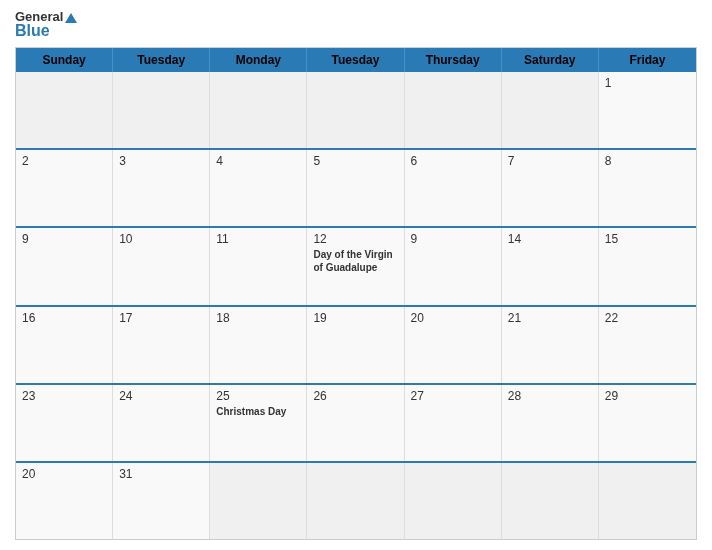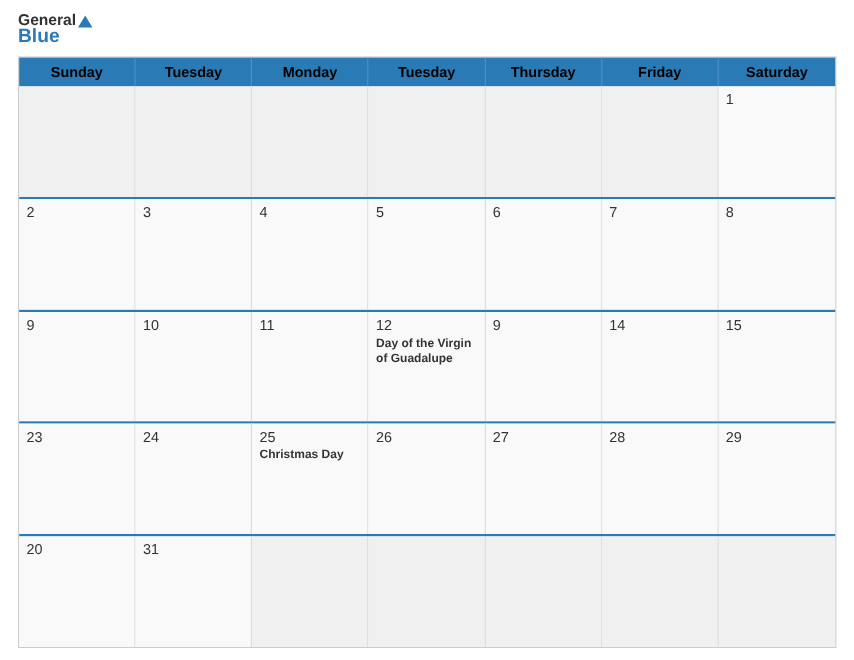--- a/index.html
+++ b/index.html
@@ -146,22 +146,22 @@
   </div>
 
   <div class="calendar">
 
     <div class="day-headers">
       <div class="day-header">Sunday</div>
       <div class="day-header">Tuesday</div>
       <div class="day-header">Monday</div>
       <div class="day-header">Tuesday</div>
       <div class="day-header">Thursday</div>
+      <div class="day-header">Saturday</div>
       <div class="day-header">Friday</div>
-      <div class="day-header">Saturday</div>
     </div>
 
     <div class="weeks" id="weeks-container">
     <div class="week">
           <div class="day-cell empty"></div>
           <div class="day-cell empty"></div>
           <div class="day-cell empty"></div>
           <div class="day-cell empty"></div>
           <div class="day-cell empty"></div>
           <div class="day-cell empty"></div>
@@ -207,20 +207,43 @@
             <div class="event-text">Day of the Virgin of Guadalupe</div>
           </div>
           <div class="day-cell">
             <span class="day-number">9</span>
           </div>
           <div class="day-cell">
             <span class="day-number">14</span>
           </div>
           <div class="day-cell">
             <span class="day-number">15</span>
+          </div>
+        </div>
+        <div class="week">
+          <div class="day-cell">
+            <span class="day-number">16</span>
+          </div>
+          <div class="day-cell">
+            <span class="day-number">17</span>
+          </div>
+          <div class="day-cell">
+            <span class="day-number">18</span>
+          </div>
+          <div class="day-cell">
+            <span class="day-number">19</span>
+          </div>
+          <div class="day-cell">
+            <span class="day-number">20</span>
+          </div>
+          <div class="day-cell">
+            <span class="day-number">21</span>
+          </div>
+          <div class="day-cell">
+            <span class="day-number">22</span>
           </div>
         </div>
         <div class="week">
           <div class="day-cell">
             <span class="day-number">23</span>
           </div>
           <div class="day-cell">
             <span class="day-number">24</span>
           </div>
           <div class="day-cell">

